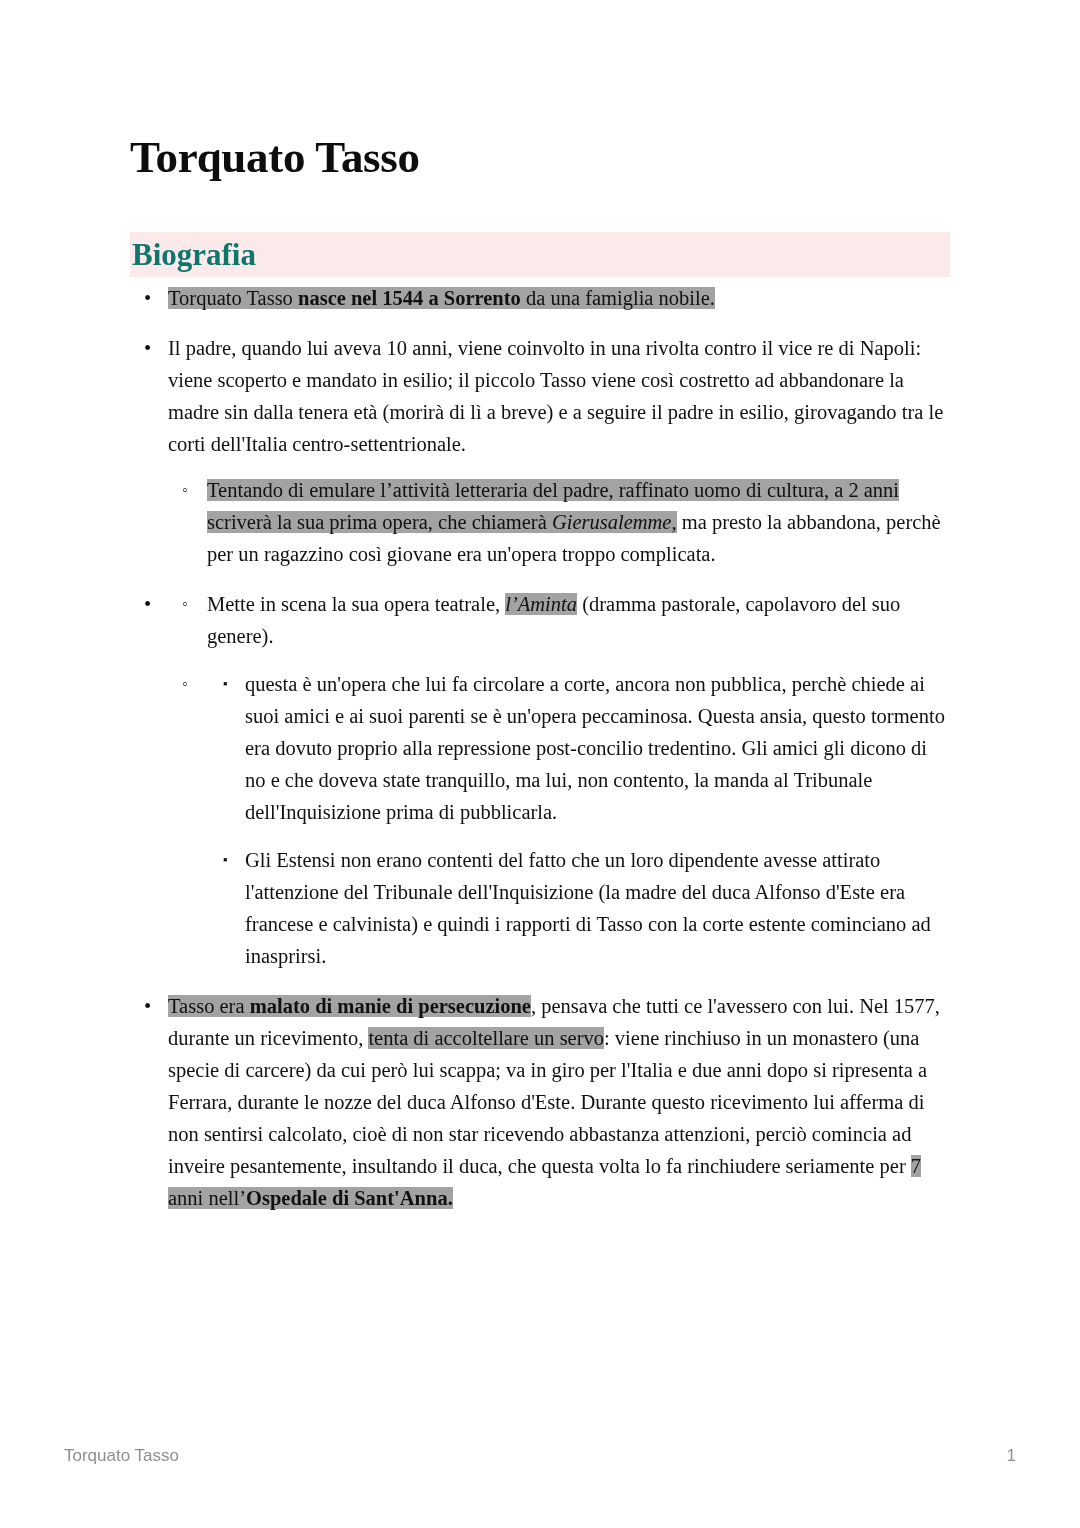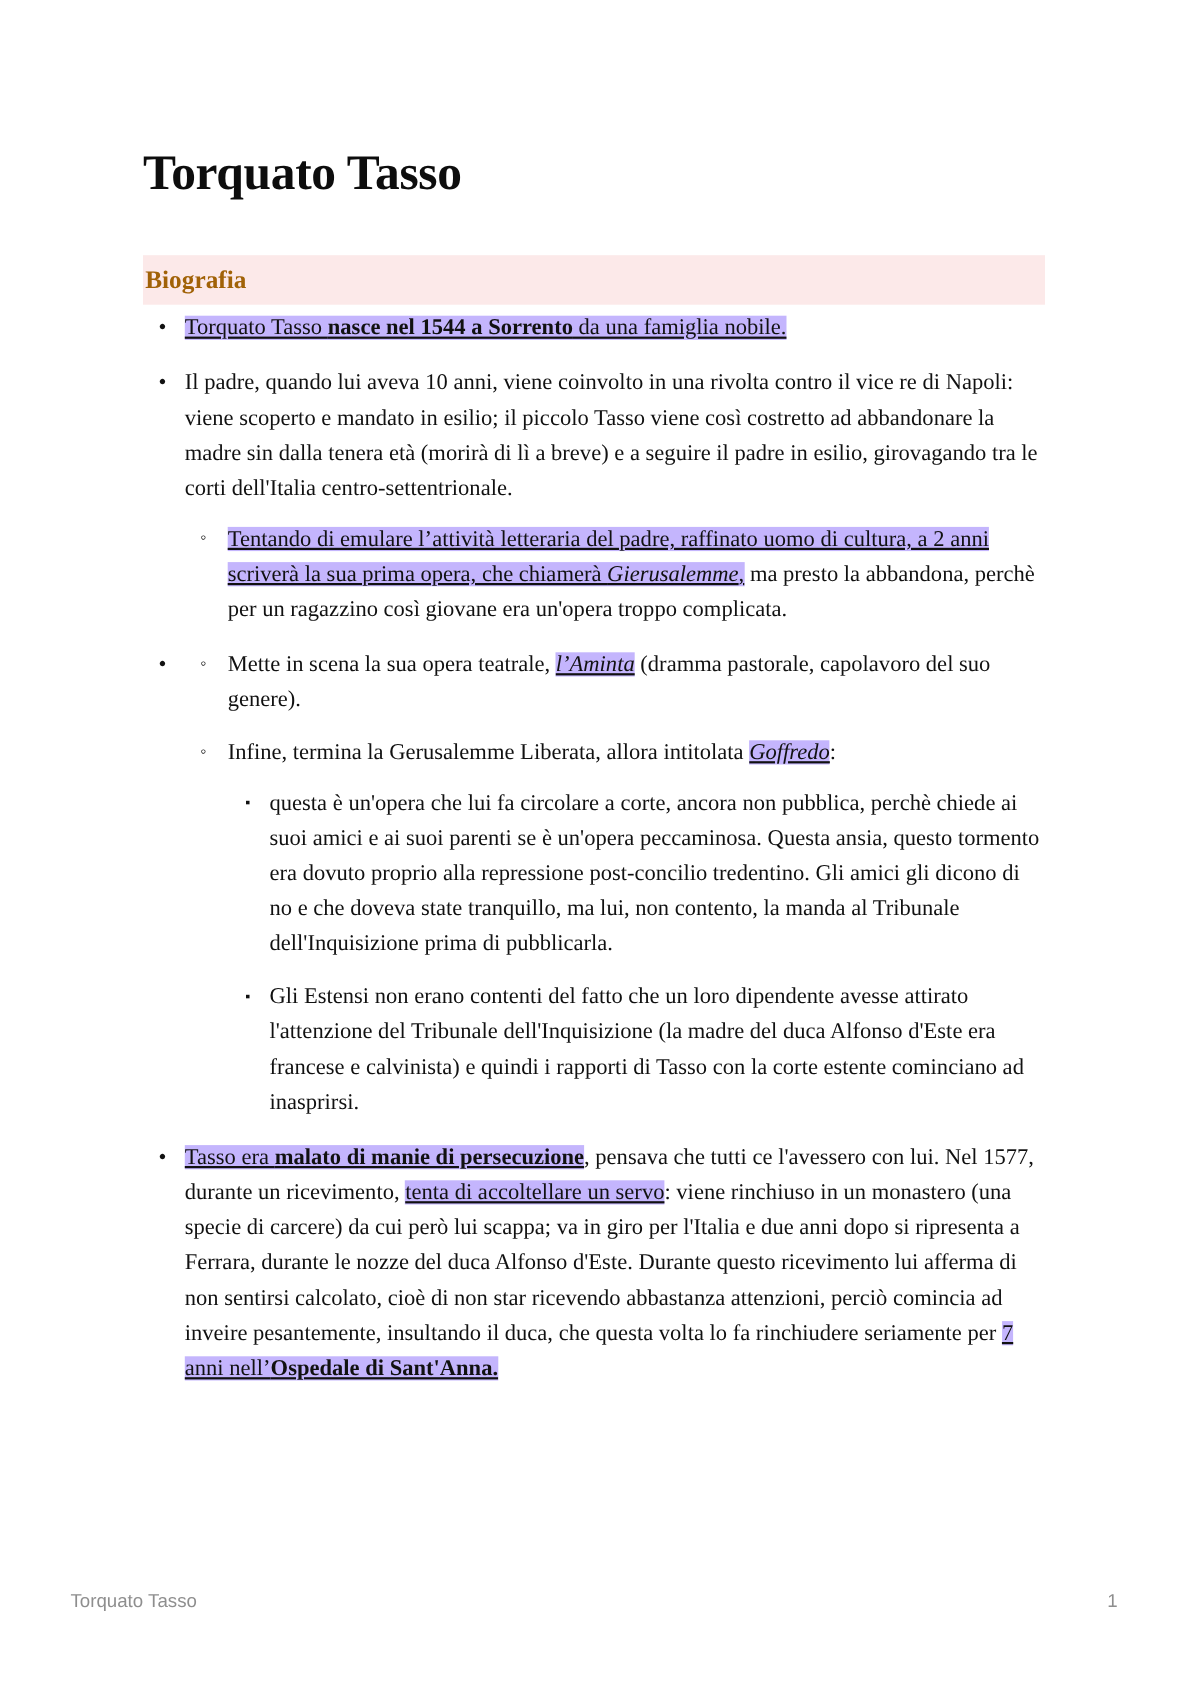--- a/index.html
+++ b/index.html
@@ -47,23 +47,23 @@
     top: 232px;
     width: 820px;
     height: 45px;
     background: #fce9e9;
     box-sizing: border-box;
   }
   .section-heading .heading-text {
     position: absolute;
     left: 2px;
     top: 1px;
-    font-size: 23px;
+    font-size: 31px;
     font-weight: bold;
-    color: #a16207;
+    color: #0f766e;
     font-family: "Liberation Serif", "DejaVu Serif", serif;
     line-height: 43px;
     white-space: nowrap;
   }
   ul.lvl1 {
     position: absolute;
     left: 0;
     top: 282px;
     width: 822px;
     margin: 0;
@@ -123,23 +123,22 @@
     position: absolute;
     left: 16px;
     top: 0;
     width: 14px;
     line-height: 32px;
     font-size: 13px;
     color: #111;
   }
   li > .body { display: block; }
   .hl {
-    background: #c4b5fd;
+    background: #a3a3a3;
     box-decoration-break: clone;
-    text-decoration: underline;
     -webkit-box-decoration-break: clone;
   }
   b, .b { font-weight: bold; }
   i, .i { font-style: italic; }
   .footer {
     position: absolute;
     left: 64px;
     right: 64px;
     top: 1446px;
     height: 26px;
@@ -193,21 +192,20 @@
         <span class="marker">•</span>
 
         <ul class="lvl2">
           <li>
             <span class="marker">◦</span>
             <span class="body"><span>Mette in scena la sua opera teatrale, </span><i class="hl">l’Aminta</i><span> (dramma pastorale, capolavoro del suo genere).</span></span>
           </li>
 
           <li>
             <span class="marker">◦</span>
-            <span class="body"><span>Infine, termina la Gerusalemme Liberata, allora intitolata </span><i class="hl">Goffredo</i><span>:</span></span>
 
             <ul class="lvl3">
               <li>
                 <span class="marker">▪</span>
                 <span class="body">questa è un'opera che lui fa circolare a corte, ancora non pubblica, perchè chiede ai suoi amici e ai suoi parenti se è un'opera peccaminosa. Questa ansia, questo tormento era dovuto proprio alla repressione post-concilio tredentino. Gli amici gli dicono di no e che doveva state tranquillo, ma lui, non contento, la manda al Tribunale dell'Inquisizione prima di pubblicarla.</span>
               </li>
               <li>
                 <span class="marker">▪</span>
                 <span class="body">Gli Estensi non erano contenti del fatto che un loro dipendente avesse attirato l'attenzione del Tribunale dell'Inquisizione (la madre del duca Alfonso d'Este era francese e calvinista) e quindi i rapporti di Tasso con la corte estente cominciano ad inasprirsi.</span>
               </li>

